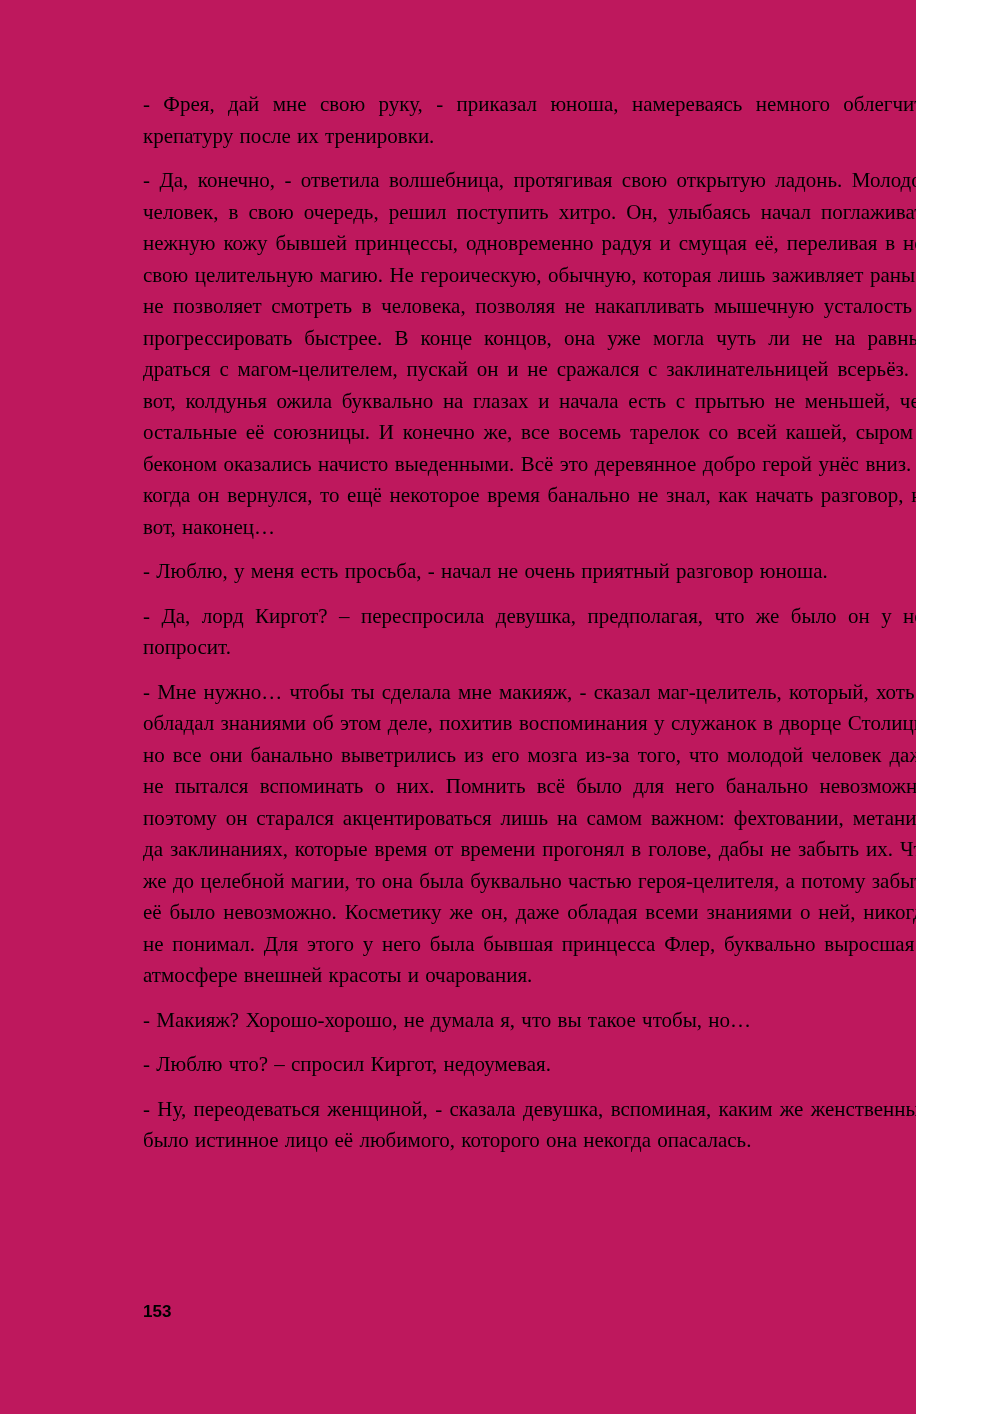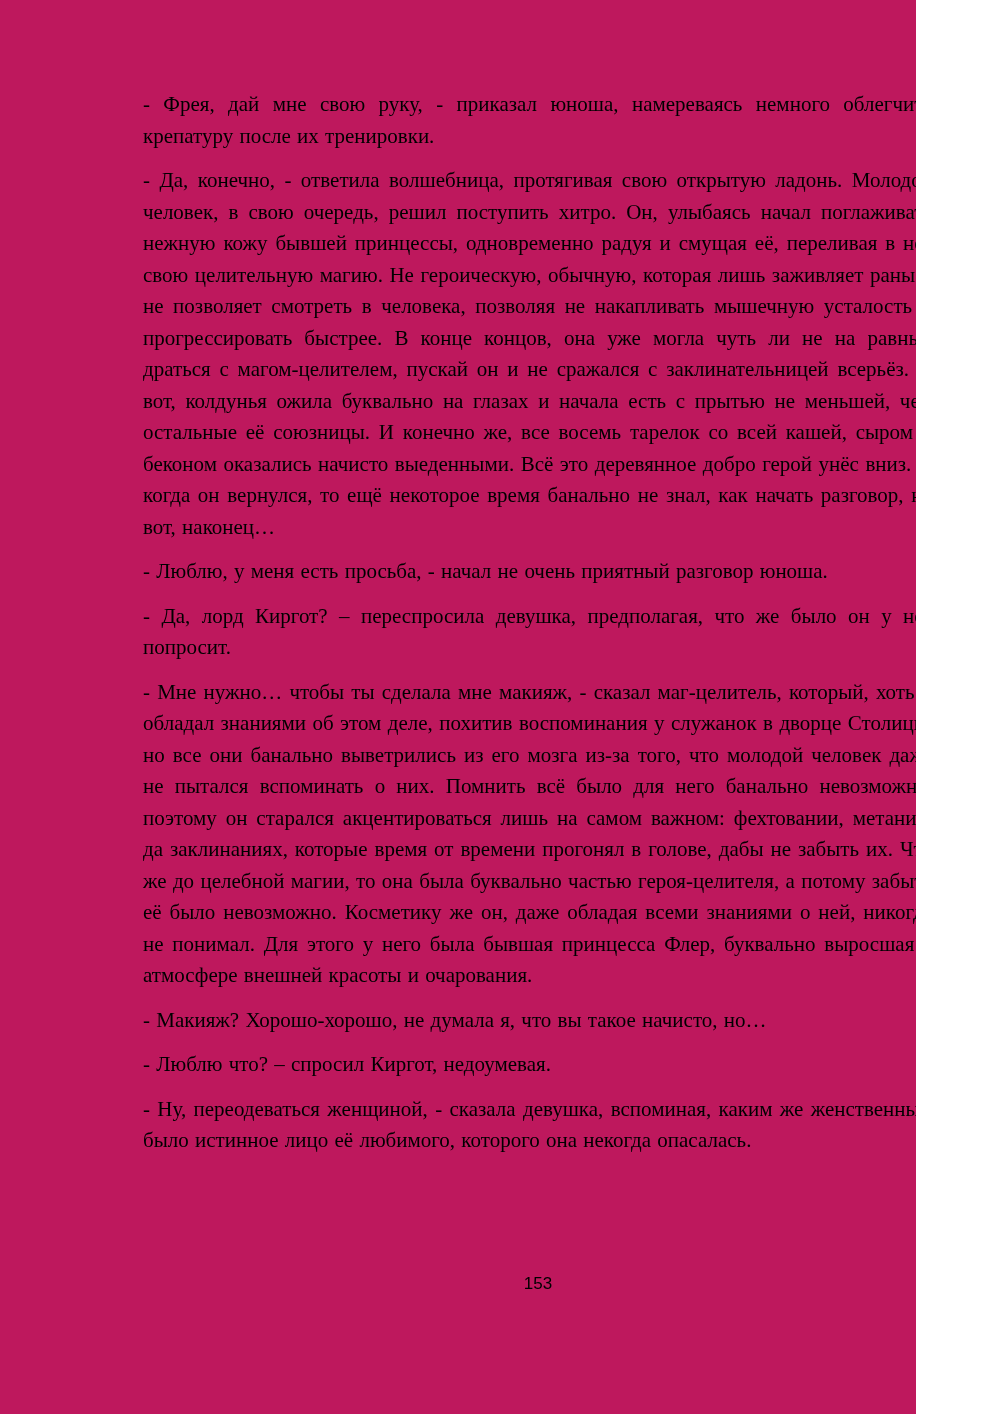--- a/index.html
+++ b/index.html
@@ -28,40 +28,41 @@
   }
   .para {
     margin: 0 0 13px 0;
   }
   .para:last-child {
     margin-bottom: 12px;
   }
   .footer {
     position: absolute;
     left: 143px;
-    top: 1274px;
+    top: 1302px;
     width: 790px;
-    text-align: center;
+    text-align: left;
+    font-weight: bold;
   }
   .page-number {
     font-family: "Liberation Sans", "DejaVu Sans", sans-serif;
     font-size: 17px;
     color: #000000;
   }
 </style>
 </head>
 <body>
 
 <div class="page">
   <div class="text-body">
     <p class="para">- Фрея, дай мне свою руку, - приказал юноша, намереваясь немного облегчить крепатуру после их тренировки.</p>
     <p class="para">- Да, конечно, - ответила волшебница, протягивая свою открытую ладонь. Молодой человек, в свою очередь, решил поступить хитро. Он, улыбаясь начал поглаживать нежную кожу бывшей принцессы, одновременно радуя и смущая её, переливая в неё свою целительную магию. Не героическую, обычную, которая лишь заживляет раны и не позволяет смотреть в человека, позволяя не накапливать мышечную усталость и прогрессировать быстрее. В конце концов, она уже могла чуть ли не на равных драться с магом-целителем, пускай он и не сражался с заклинательницей всерьёз. И вот, колдунья ожила буквально на глазах и начала есть с прытью не меньшей, чем остальные её союзницы. И конечно же, все восемь тарелок со всей кашей, сыром и беконом оказались начисто выеденными. Всё это деревянное добро герой унёс вниз. А когда он вернулся, то ещё некоторое время банально не знал, как начать разговор, но вот, наконец…</p>
     <p class="para">- Люблю, у меня есть просьба, - начал не очень приятный разговор юноша.</p>
     <p class="para">- Да, лорд Киргот? – переспросила девушка, предполагая, что же было он у неё попросит.</p>
     <p class="para">- Мне нужно… чтобы ты сделала мне макияж, - сказал маг-целитель, который, хоть и обладал знаниями об этом деле, похитив воспоминания у служанок в дворце Столицы, но все они банально выветрились из его мозга из-за того, что молодой человек даже не пытался вспоминать о них. Помнить всё было для него банально невозможно, поэтому он старался акцентироваться лишь на самом важном: фехтовании, метании, да заклинаниях, которые время от времени прогонял в голове, дабы не забыть их. Что же до целебной магии, то она была буквально частью героя-целителя, а потому забыть её было невозможно. Косметику же он, даже обладая всеми знаниями о ней, никогда не понимал. Для этого у него была бывшая принцесса Флер, буквально выросшая в атмосфере внешней красоты и очарования.</p>
-    <p class="para">- Макияж? Хорошо-хорошо, не думала я, что вы такое начисто, но…</p>
+    <p class="para">- Макияж? Хорошо-хорошо, не думала я, что вы такое чтобы, но…</p>
     <p class="para">- Люблю что? – спросил Киргот, недоумевая.</p>
     <p class="para">- Ну, переодеваться женщиной, - сказала девушка, вспоминая, каким же женственным было истинное лицо её любимого, которого она некогда опасалась.</p>
   </div>
   <div class="footer">
     <span class="page-number">153</span>
   </div>
 </div>
 
 </body></html>

